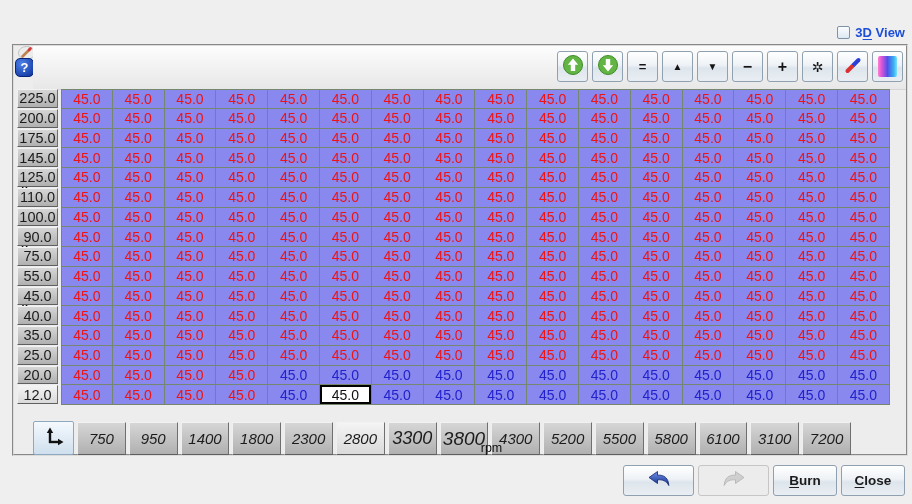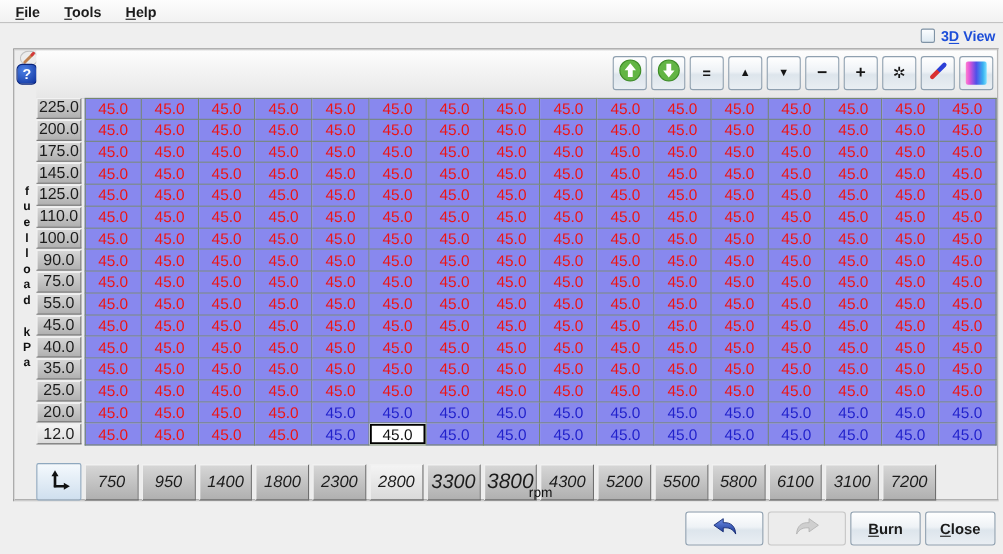--- a/index.html
+++ b/index.html
@@ -38,21 +38,21 @@
     font-weight:bold;color:#151515;cursor:default;}
   .g-eq{font-size:13px}.g-tri{font-size:10px}.g-pm{font-size:16px}.g-ast{font-size:14px;font-family:"DejaVu Sans",sans-serif}
   .swatch{width:19px;height:21px;border-radius:2px;
     background:linear-gradient(90deg,#ff80cf 0%,#e055d8 18%,#5050e8 50%,#38b0f0 82%,#7ce0ff 100%);}
 
   
   .yaxis{position:absolute;left:3px;top:121px;width:15px;}
   .yl{height:14.2px;line-height:14.2px;text-align:center;font-size:11px;font-weight:bold;color:#111;}
 
   
-  .grid{position:absolute;left:19px;top:43px;display:grid;
+  .grid{position:absolute;left:3px;top:43px;display:grid;
     grid-template-columns:44px repeat(16,51.8px);grid-auto-rows:19.75px;}
   .axisrow{position:absolute;left:19px;top:373px;display:grid;
     grid-template-columns:44px repeat(16,51.8px);grid-auto-rows:36px;font-style:italic;}
   .cell{display:flex;align-items:center;justify-content:center;font-size:14px;
     color:var(--cell-text);background:var(--cell-bg);
     border-right:1px solid var(--grid-line);border-bottom:1px solid var(--grid-line);box-sizing:border-box;}
   .cell.ftop{border-top:1px solid var(--grid-line);}
   .cell.fleft{border-left:1px solid var(--grid-line);}
   .cell.alt{color:var(--cell-text-alt);}
   .cell.sel{background:var(--sel-bg);color:var(--sel-text);box-shadow:inset 0 0 0 2px #000;}
@@ -77,25 +77,20 @@
     font-size:13.5px;font-weight:bold;color:#1b1b1b;cursor:default;}
   .w71{width:71px}.w64{width:64px}
   .fbtn.disabled{background:#ececec;border-color:#c6c6c6;}
   u{text-decoration:underline;text-underline-offset:2px;}
 </style>
 </head>
 <body>
 
 <div class="win">
 
-  <div class="menubar">
-    <span class="menu-item"><u>F</u>ile</span>
-    <span class="menu-item"><u>T</u>ools</span>
-    <span class="menu-item"><u>H</u>elp</span>
-  </div>
 
   <div class="viewrow">
     <span class="checkbox"></span>
     <span class="viewlabel">3<u>D</u> View</span>
   </div>
 
   <div class="panel">
 
     <span class="pencil-mini">
       <svg width="17" height="14" viewBox="0 0 17 14">

